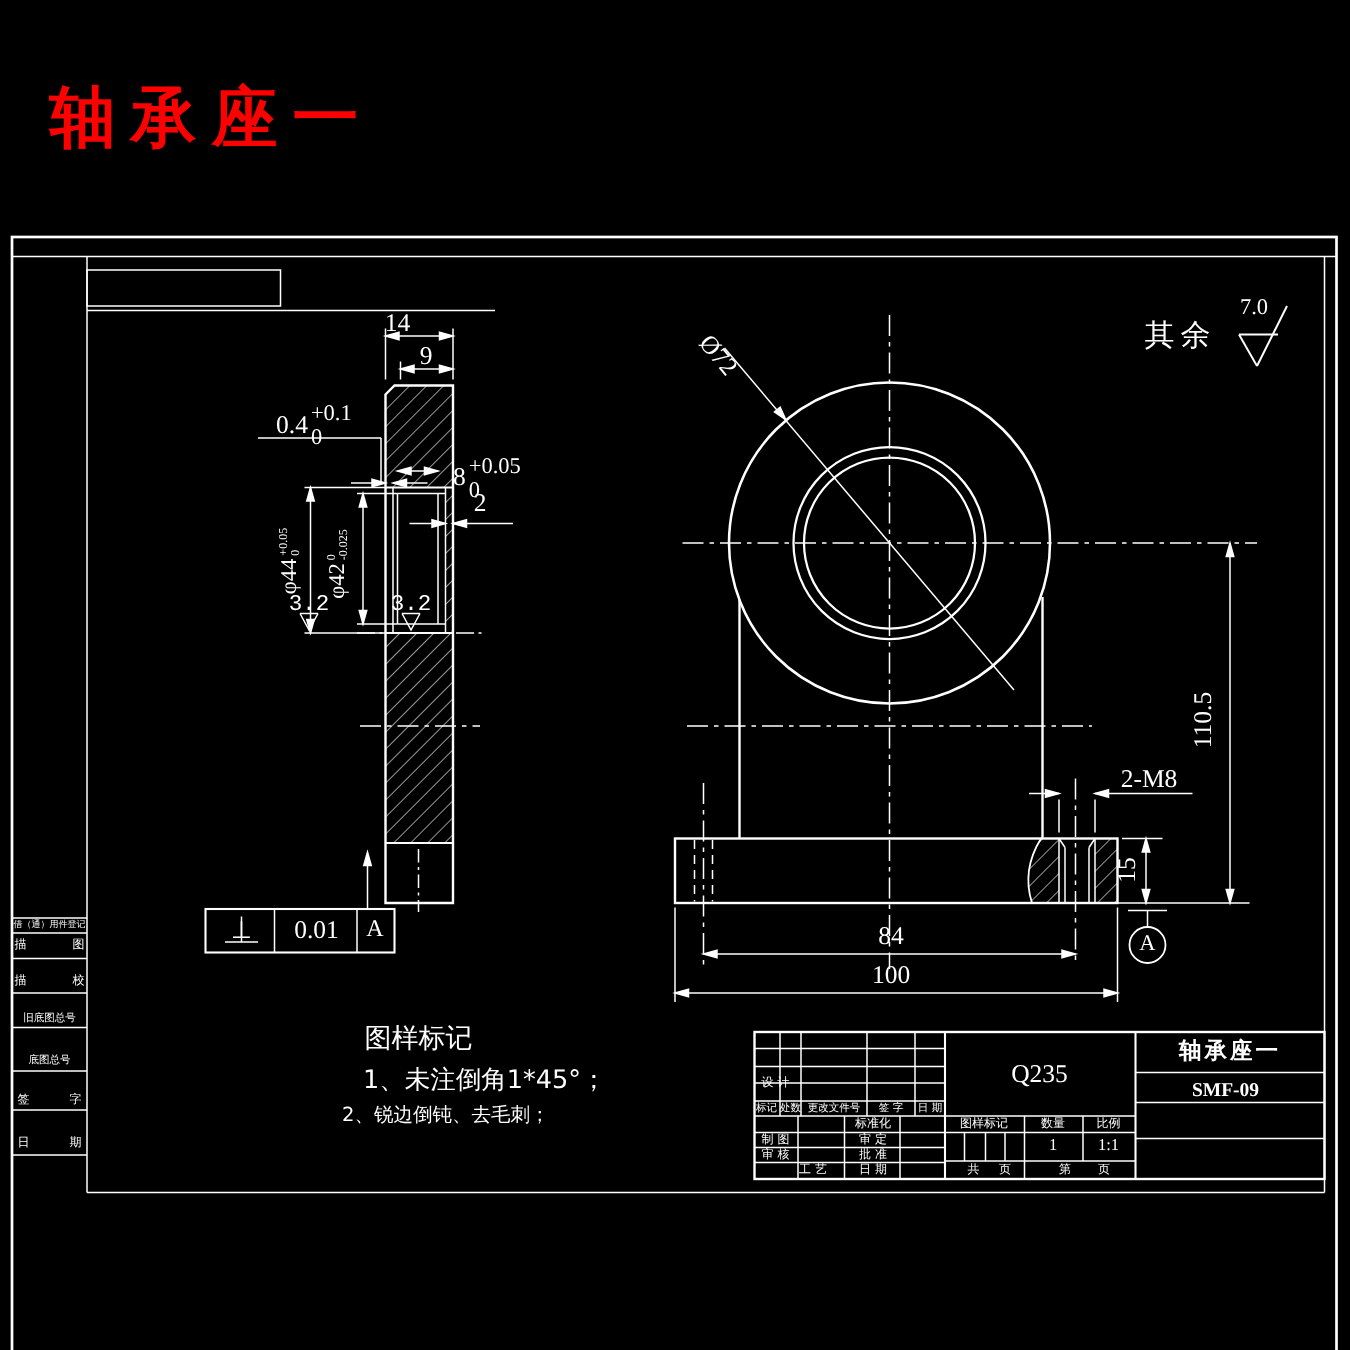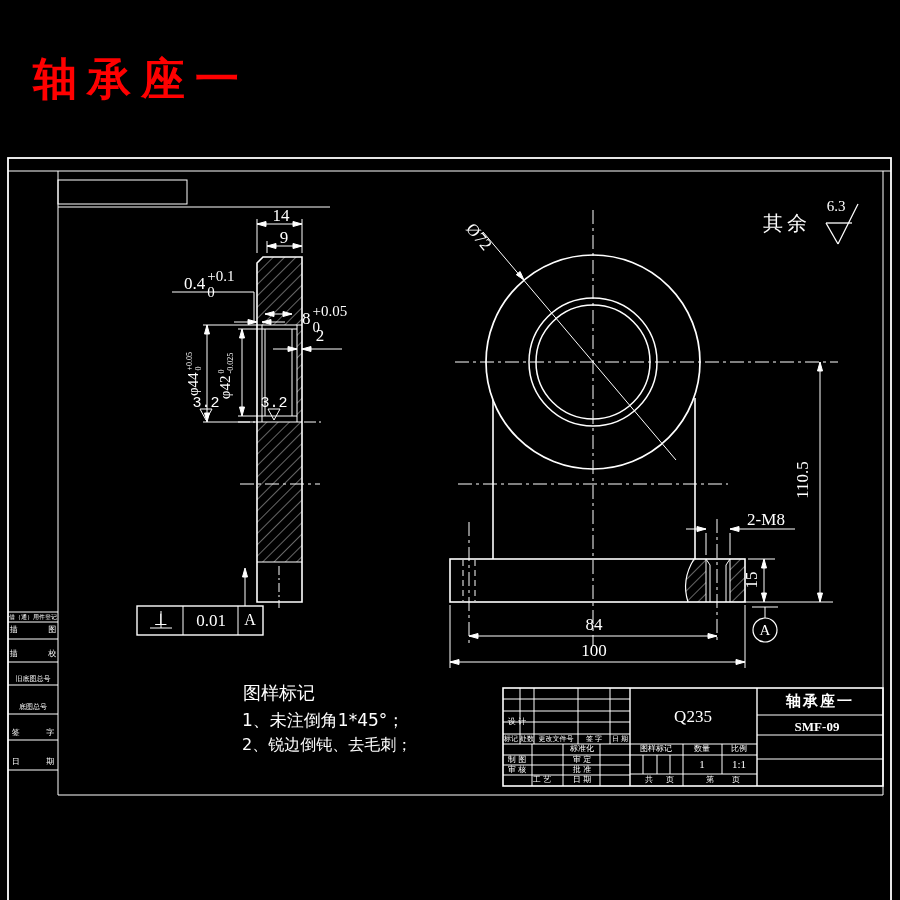--- a/index.html
+++ b/index.html
@@ -212,23 +212,23 @@
         <line x1="722" y1="712" x2="722" y2="742"></line>
     <line x1="757" y1="683" x2="883" y2="683"></line>
         <line x1="757" y1="703" x2="883" y2="703"></line>
     <line x1="757" y1="727" x2="883" y2="727"></line>
   </g>
 </svg>
 
 <div class="lbl cjk" id="page-title" style="color:#ff0000;">轴承座一</div>
 
 <div class="lbl cjk d17" style="left:763px;top:181px;font-size:20px;letter-spacing:4px;">其余</div>
-<div class="lbl num d15 ctr" style="left:836px;top:174px;">6.3</div>
-
-<div class="lbl num d17 ctr" style="left:281px;top:183px;">14</div>
+<div class="lbl num d15 ctr" style="left:836px;top:174px;">7.0</div>
+
+<div class="lbl num d17 ctr" style="left:265px;top:183px;">14</div>
 <div class="lbl num d17 ctr" style="left:284px;top:205px;">9</div>
 <div class="lbl num" style="left:184px;top:237px;font-size:17px;">
   <span>0.4</span><span class="ts">
         <i>+0.1</i>
         <i>0</i>
       </span>
 </div>
 <div class="lbl num" style="left:302px;top:272px;font-size:17px;">
   <span>8</span><span class="ts">
         <i>+0.05</i>
@@ -258,21 +258,21 @@
 <div class="lbl num d17" style="left:476px;top:188px;transform:rotate(50deg);transform-origin:0 0;">Ø72</div>
 <div class="lbl num rot d17" style="left:802px;top:448px;">110.5</div>
 <div class="lbl num d17 ctr" style="left:766px;top:487px;">2-M8</div>
 <div class="lbl num rot d17" style="left:751px;top:548px;">15</div>
 <div class="lbl num d17 ctr" style="left:594px;top:592px;">84</div>
 <div class="lbl num d17 ctr" style="left:594px;top:618px;">100</div>
 <div class="lbl num d15 ctr" style="left:765px;top:598px;">A</div>
 
 <div class="lbl cjk" style="left:243px;top:652px;font-size:18px;">图样标记</div>
 <div class="lbl cjk" style="left:242px;top:680px;font-size:17px;">1、未注倒角1*45°；</div>
-<div class="lbl cjk" style="left:242px;top:705px;font-size:16px;">2、锐边倒钝、去毛刺；</div>
+<div class="lbl cjk" style="left:228px;top:705px;font-size:13px;">2、锐边倒钝、去毛刺；</div>
 
 <div class="lbl cjk d6 ctr" style="left:33px;top:585px;">借（通）用件登记</div>
 <div class="lbl cjk d8 ctr" style="left:33px;top:598px;letter-spacing:14px;padding-left:14px;">描 图</div>
 <div class="lbl cjk d8 ctr" style="left:33px;top:622px;letter-spacing:14px;padding-left:14px;">描 校</div>
 <div class="lbl cjk d7 ctr" style="left:33px;top:647px;">旧底图总号</div>
 <div class="lbl cjk d7 ctr" style="left:33px;top:675px;">底图总号</div>
 <div class="lbl cjk d8 ctr" style="left:33px;top:701px;letter-spacing:12px;padding-left:12px;">签 字</div>
 <div class="lbl cjk d8 ctr" style="left:33px;top:730px;letter-spacing:12px;padding-left:12px;">日 期</div>
 
 <div class="lbl cjk d7 ctr" style="left:511px;top:707px;">标记</div>

